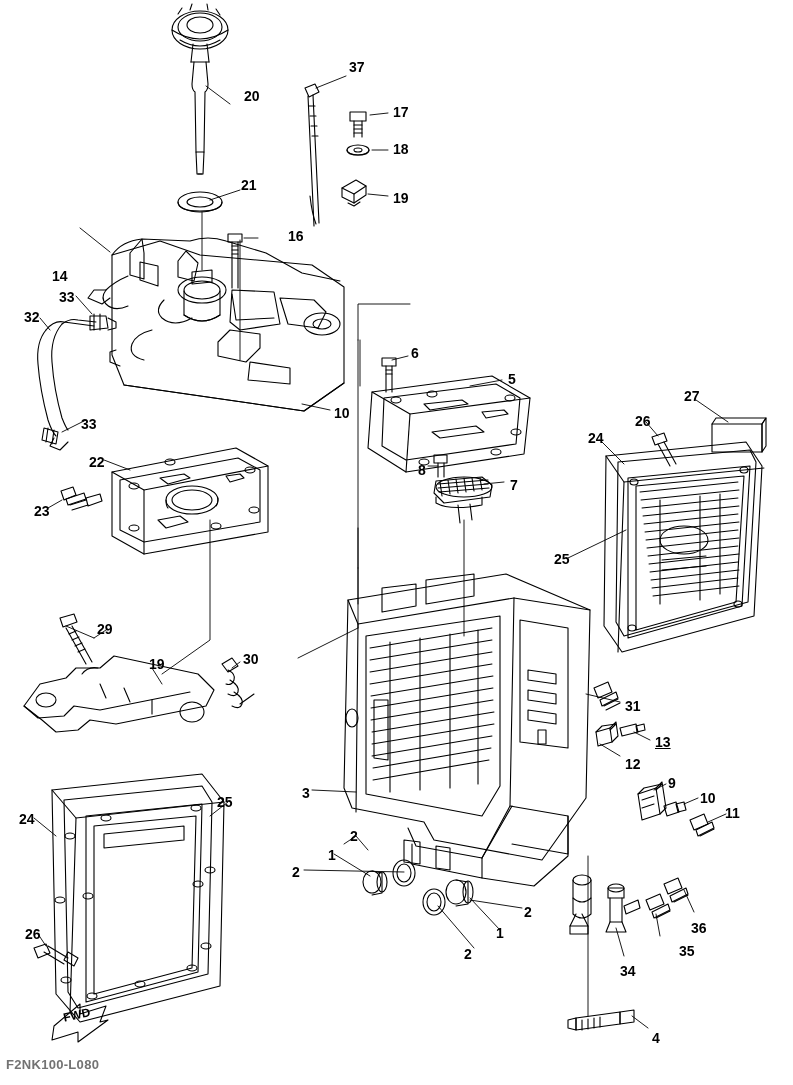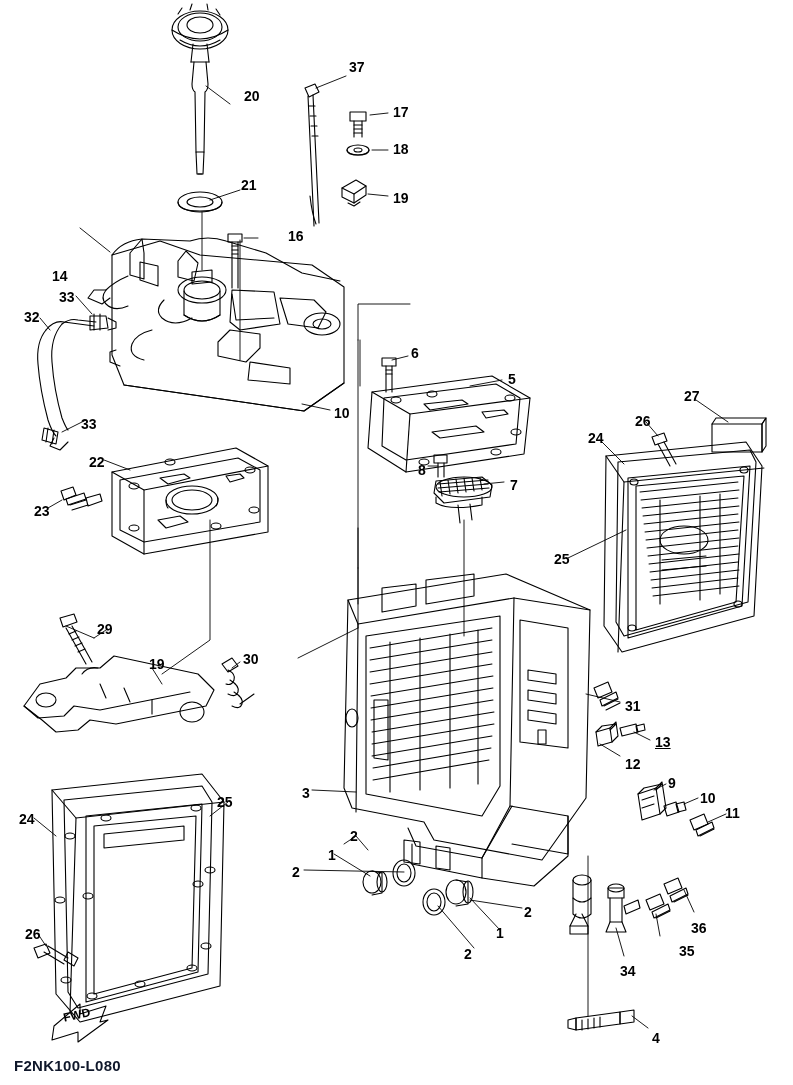--- a/index.html
+++ b/index.html
@@ -27,27 +27,27 @@
     font-family: "Liberation Sans", sans-serif;
     font-size: 14px;
     font-weight: bold;
     color: #000000;
     line-height: 1;
     white-space: nowrap;
     user-select: none;
   }
   .diagram-code {
     position: absolute;
-    left: 14px;
+    left: 6px;
     top: 1057px;
     font-family: "Liberation Sans", sans-serif;
-    font-size: 15px;
+    font-size: 13px;
     font-weight: bold;
     letter-spacing: 0.3px;
-    color: #0f172a;
+    color: #737373;
   }
   .fwd-label {
     position: absolute;
     left: 63px;
     top: 1008px;
     font-family: "Liberation Sans", sans-serif;
     font-size: 12px;
     font-weight: bold;
     color: #000000;
     transform: rotate(-12deg);

